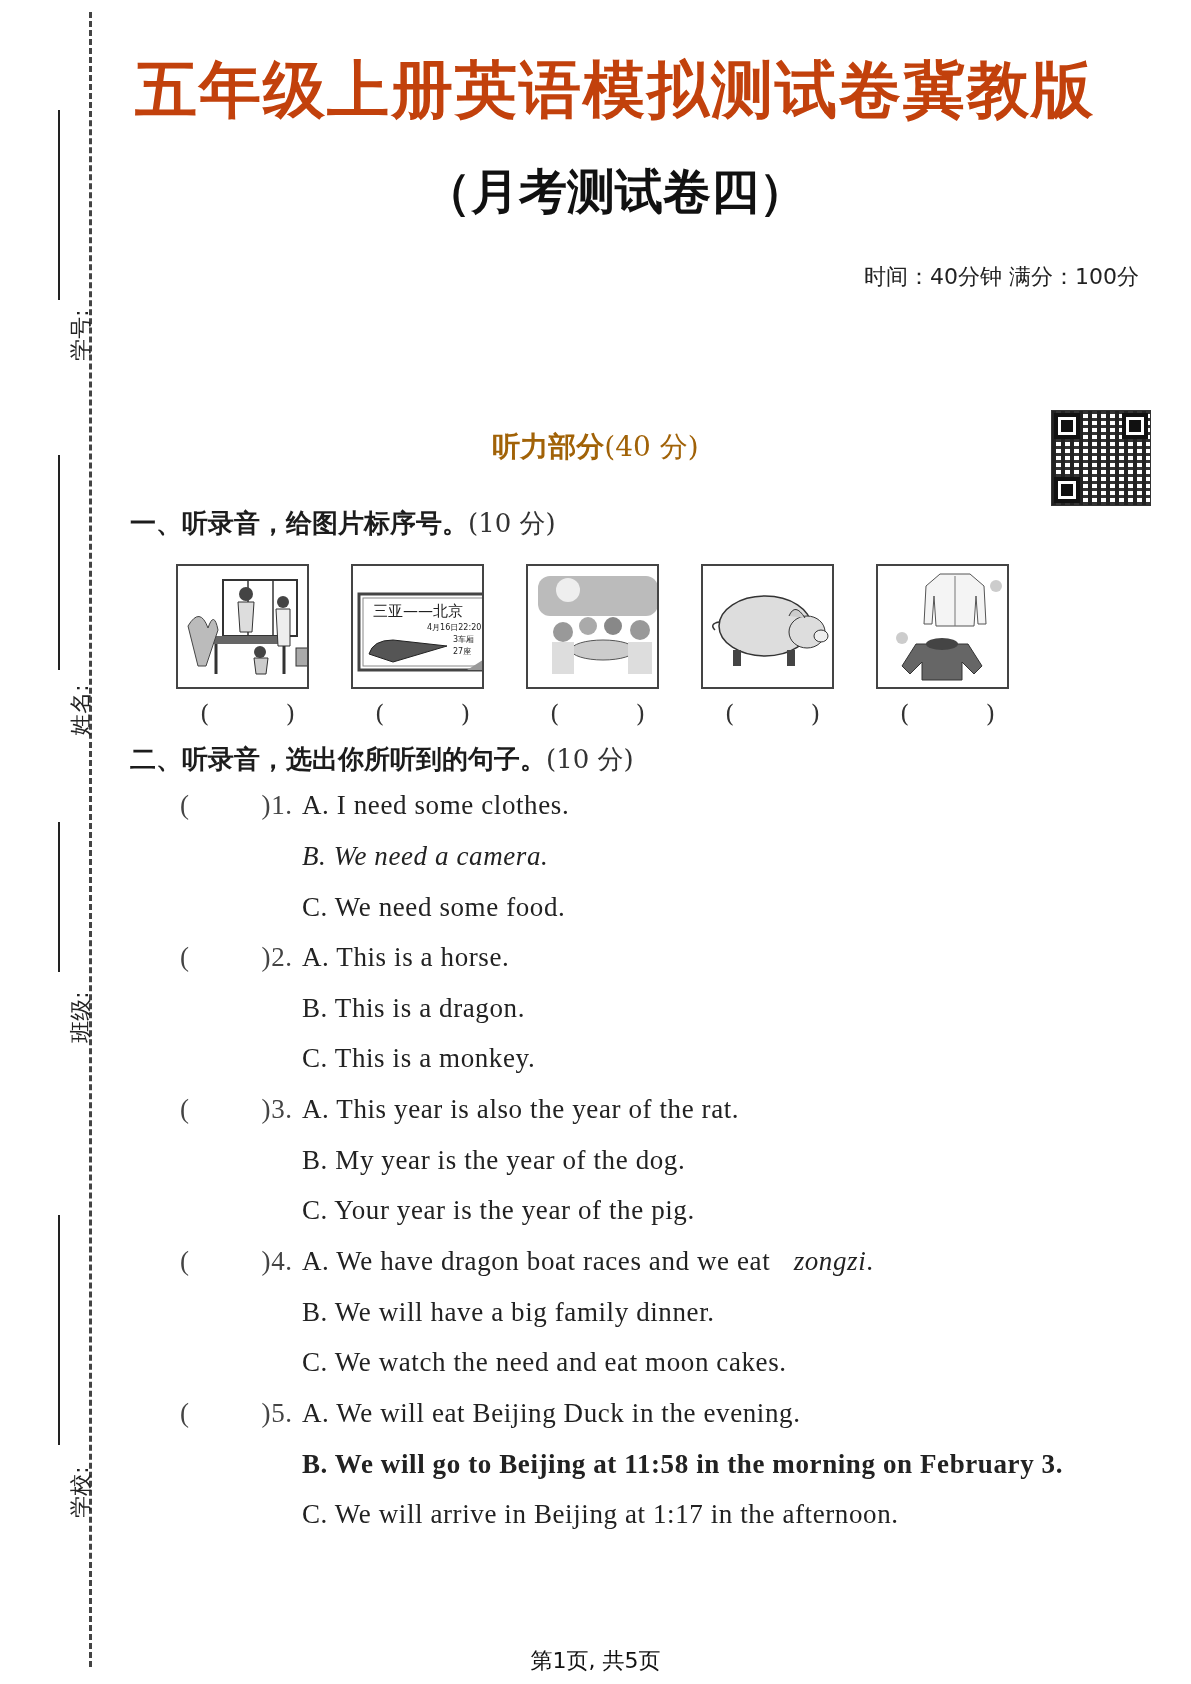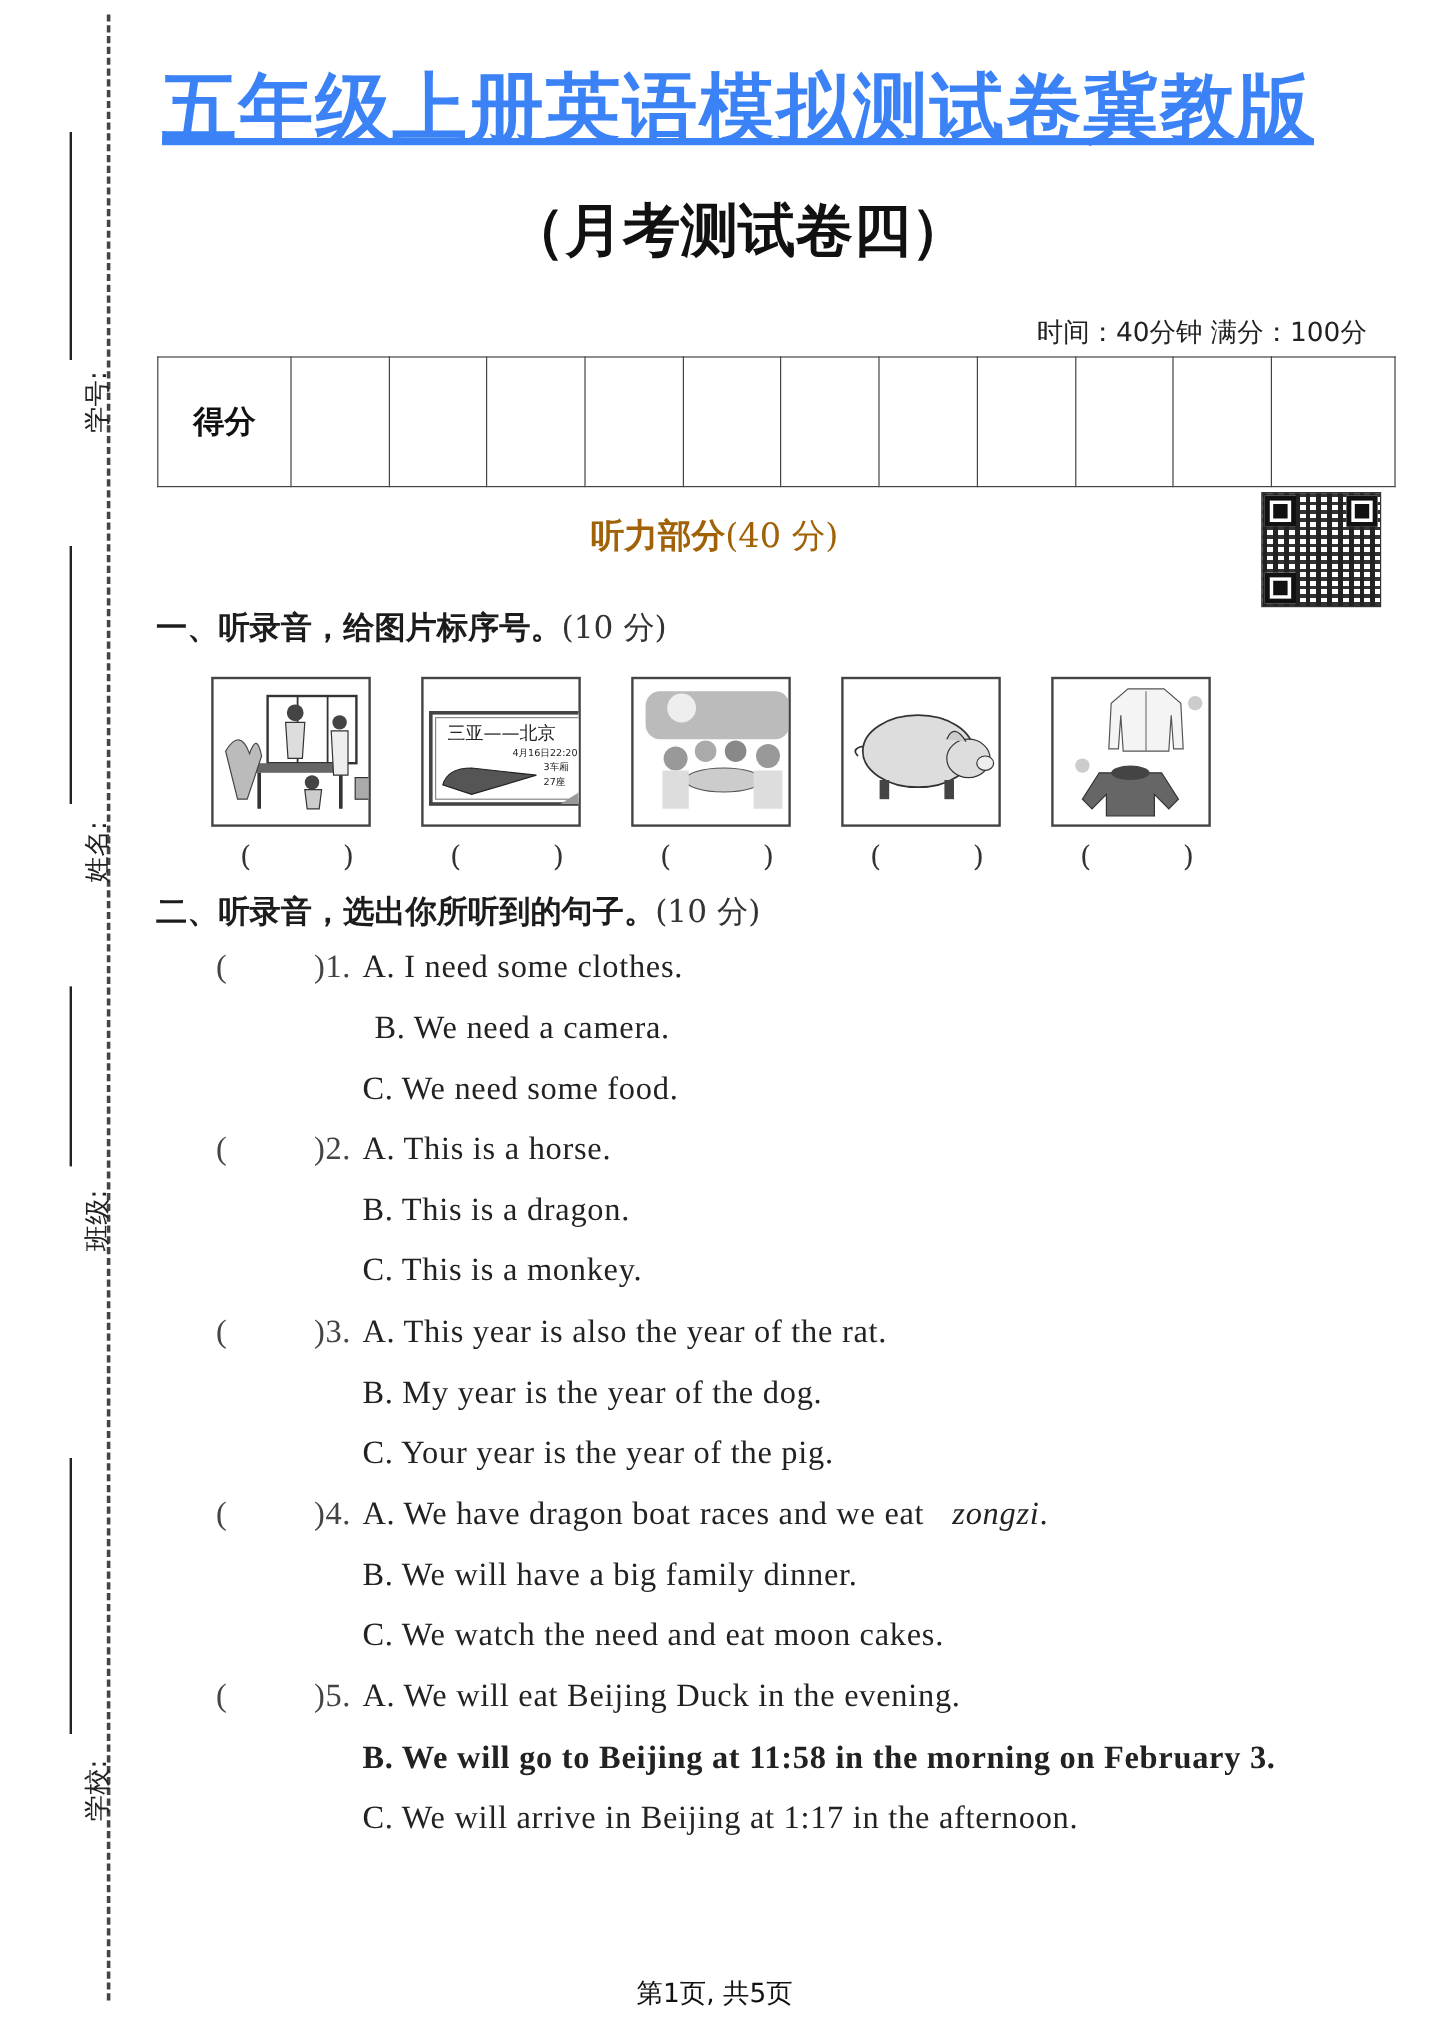--- a/index.html
+++ b/index.html
@@ -18,23 +18,22 @@
     .margin-field { position: absolute; left: 30px; width: 60px; }
     .margin-field .rule { position: absolute; left: 28px; width: 2px; background: #222; }
     .margin-field .lbl {
       position: absolute; left: 16px; font-size: 22px; color: #222;
       transform: rotate(-90deg); transform-origin: center center; white-space: nowrap;
       width: 70px; text-align: center;
     }
 
     .title-main {
       left: 120px; width: 990px; top: 48px; text-align: center;
-      font-size: 62px; font-weight: bold; letter-spacing: 2px; color: #3b82f6;
+      font-size: 62px; font-weight: bold; letter-spacing: 2px; color: #c2410c;
       font-family: "DejaVu Sans", sans-serif;
-      text-decoration: underline;
     }
     .title-sub {
       left: 120px; width: 990px; top: 160px; text-align: center;
       font-size: 48px; font-weight: bold; color: #111;
     }
     .meta {
       right: 52px; top: 262px; font-size: 22px; color: #222;
     }
 
     table.score {
@@ -109,34 +108,20 @@
   <div class="rule" style="top:0;height:230px;"></div>
   <div class="lbl" style="top:262px;">学校:</div>
 </div>
 
 <div class="abs title-main">五年级上册英语模拟测试卷冀教版</div>
 <div class="abs title-sub">（月考测试卷四）</div>
 <div class="abs meta">时间：40分钟  满分：100分</div>
 
 <table class="score">
   <tbody>
-  <tr>
-    <td class="first">得分</td>
-    <td></td>
-    <td></td>
-    <td></td>
-    <td></td>
-    <td></td>
-    <td></td>
-    <td></td>
-    <td></td>
-    <td></td>
-    <td></td>
-    <td class="last"></td>
-  </tr>
 </tbody>
   </table>
 
 <div class="abs qr">
   <div class="fp" style="left:2px;top:2px;"></div>
   <div class="fp" style="right:2px;top:2px;"></div>
   <div class="fp" style="left:2px;bottom:2px;"></div>
 </div>
 
 <div class="abs section-title">
@@ -234,21 +219,21 @@
 </div>
 
 <div class="abs q-heading" style="top:742px;">
   <span>二、听录音，选出你所听到的句子。</span><span class="pts">(10 分)</span>
 </div>
 
 <div class="item-line" style="left:302px;top:790px;">
   <span class="bracket"><span>(</span><span style="display:inline-block;width:72px;"></span><span>)</span><span>1.</span></span>
   <span>A. I need some clothes.</span>
 </div>
-<div class="item-line" style="left:312px;top:841px;">B. We need a camera.</div>
+<div class="item-line" style="left:302px;top:841px;font-style:italic;">B. We need a camera.</div>
 <div class="item-line" style="left:302px;top:892px;">C. We need some food.</div>
 
 <div class="item-line" style="left:302px;top:942px;">
   <span class="bracket"><span>(</span><span style="display:inline-block;width:72px;"></span><span>)</span><span>2.</span></span>
   <span>A. This is a horse.</span>
 </div>
 <div class="item-line" style="left:302px;top:993px;">B. This is a dragon.</div>
 <div class="item-line" style="left:302px;top:1043px;">C. This is a monkey.</div>
 
 <div class="item-line" style="left:302px;top:1094px;">

